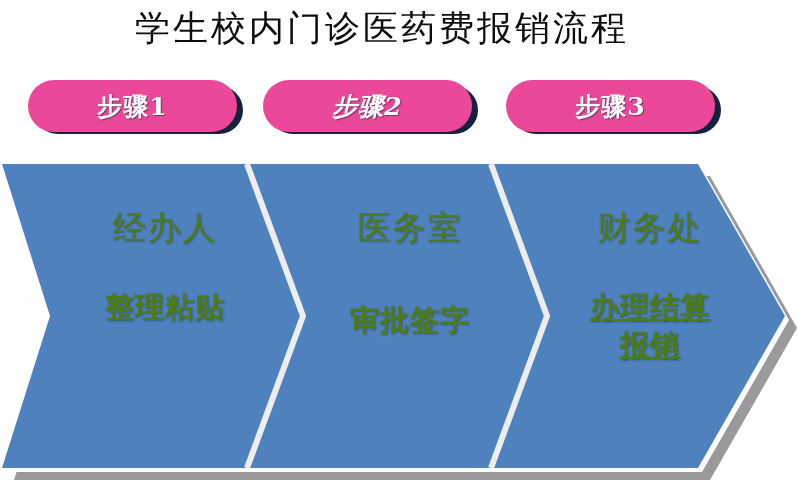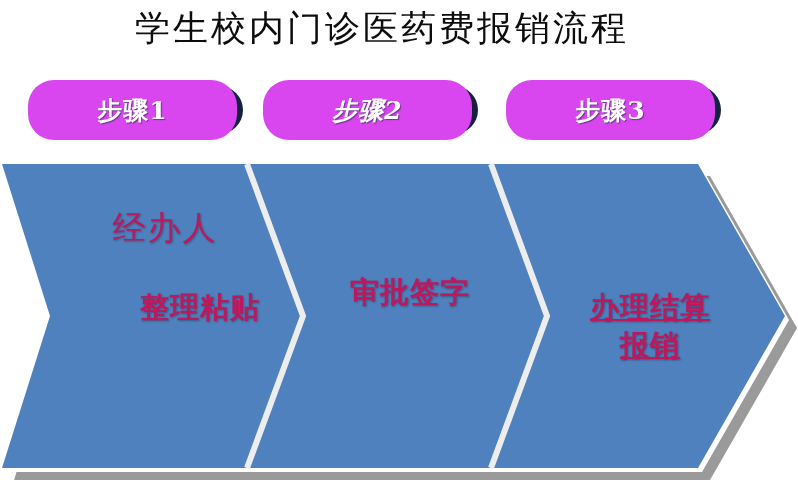--- a/index.html
+++ b/index.html
@@ -55,23 +55,23 @@
     width: 209px;
     height: 48px;
     border-radius: 26px;
     background: #13233d;
   }
   .step-pill {
     position: absolute;
     left: 0;
     top: 0;
     width: 209px;
-    height: 60px;
+    height: 52px;
     border-radius: 26px;
-    background: #d946ef;
+    background: #ec4899;
     display: flex;
     align-items: center;
     justify-content: center;
   }
   .step-pill-label {
     font-family: "DejaVu Serif", "Liberation Serif", serif;
     font-weight: bold;
     font-size: 25px;
     line-height: 25px;
     color: #ffffff;
@@ -87,43 +87,43 @@
     top: 150px;
     width: 798px;
     height: 338px;
   }
   #chevron-band svg {
     display: block;
   }
   .chev-text {
     position: absolute;
     text-align: center;
-    color: #be185d;
+    color: #4d7c0f;
     font-family: "DejaVu Serif", "Liberation Serif", serif;
     text-shadow: 1px 1px 2px rgba(25,45,75,0.45);
     white-space: nowrap;
   }
   .chev-heading {
     font-size: 33px;
     line-height: 40px;
     letter-spacing: 2px;
   }
   .chev-body {
     font-size: 29px;
     line-height: 38px;
     font-weight: bold;
     letter-spacing: 1px;
   }
 
   
   .seg1-head { left: 70px;  top: 58px;  width: 190px; }
-  .seg1-body { left: 70px;  top: 138px; width: 190px; text-align: right; }
+  .seg1-body { left: 70px;  top: 138px; width: 190px; }
   
   .seg2-head { left: 315px; top: 58px;  width: 190px; }
-  .seg2-body { left: 315px; top: 123px; width: 190px; }
+  .seg2-body { left: 315px; top: 151px; width: 190px; }
   
   .seg3-head { left: 555px; top: 58px;  width: 190px; }
   .seg3-body { left: 555px; top: 138px; width: 190px; text-decoration: underline; }
   .chev-body .bline { display: block; }
 </style>
 </head>
 <body>
 
 <div id="diagram-title">学生校内门诊医药费报销流程</div>
 
@@ -165,22 +165,24 @@
     <path d="M 247,14 L 303,166 L 247,318" fill="none" stroke="#EDEDED" stroke-width="6" stroke-linejoin="miter"></path>
 
     <path d="M 491,14 L 547,166 L 491,318" fill="none" stroke="#EDEDED" stroke-width="6" stroke-linejoin="miter"></path>
   </svg>
 
   <div class="chev-text chev-heading seg1-head">经办人</div>
   <div class="chev-text chev-body seg1-body">
     <span class="bline">整理粘贴</span>
   </div>
 
+  <div class="chev-text chev-heading seg2-head">医务室</div>
   <div class="chev-text chev-body seg2-body">
     <span class="bline">审批签字</span>
   </div>
 
+  <div class="chev-text chev-heading seg3-head">财务处</div>
   <div class="chev-text chev-body seg3-body">
     <span class="bline">办理结算</span>
     <span class="bline">报销</span>
   </div>
 
 </div>
 
 </body></html>

